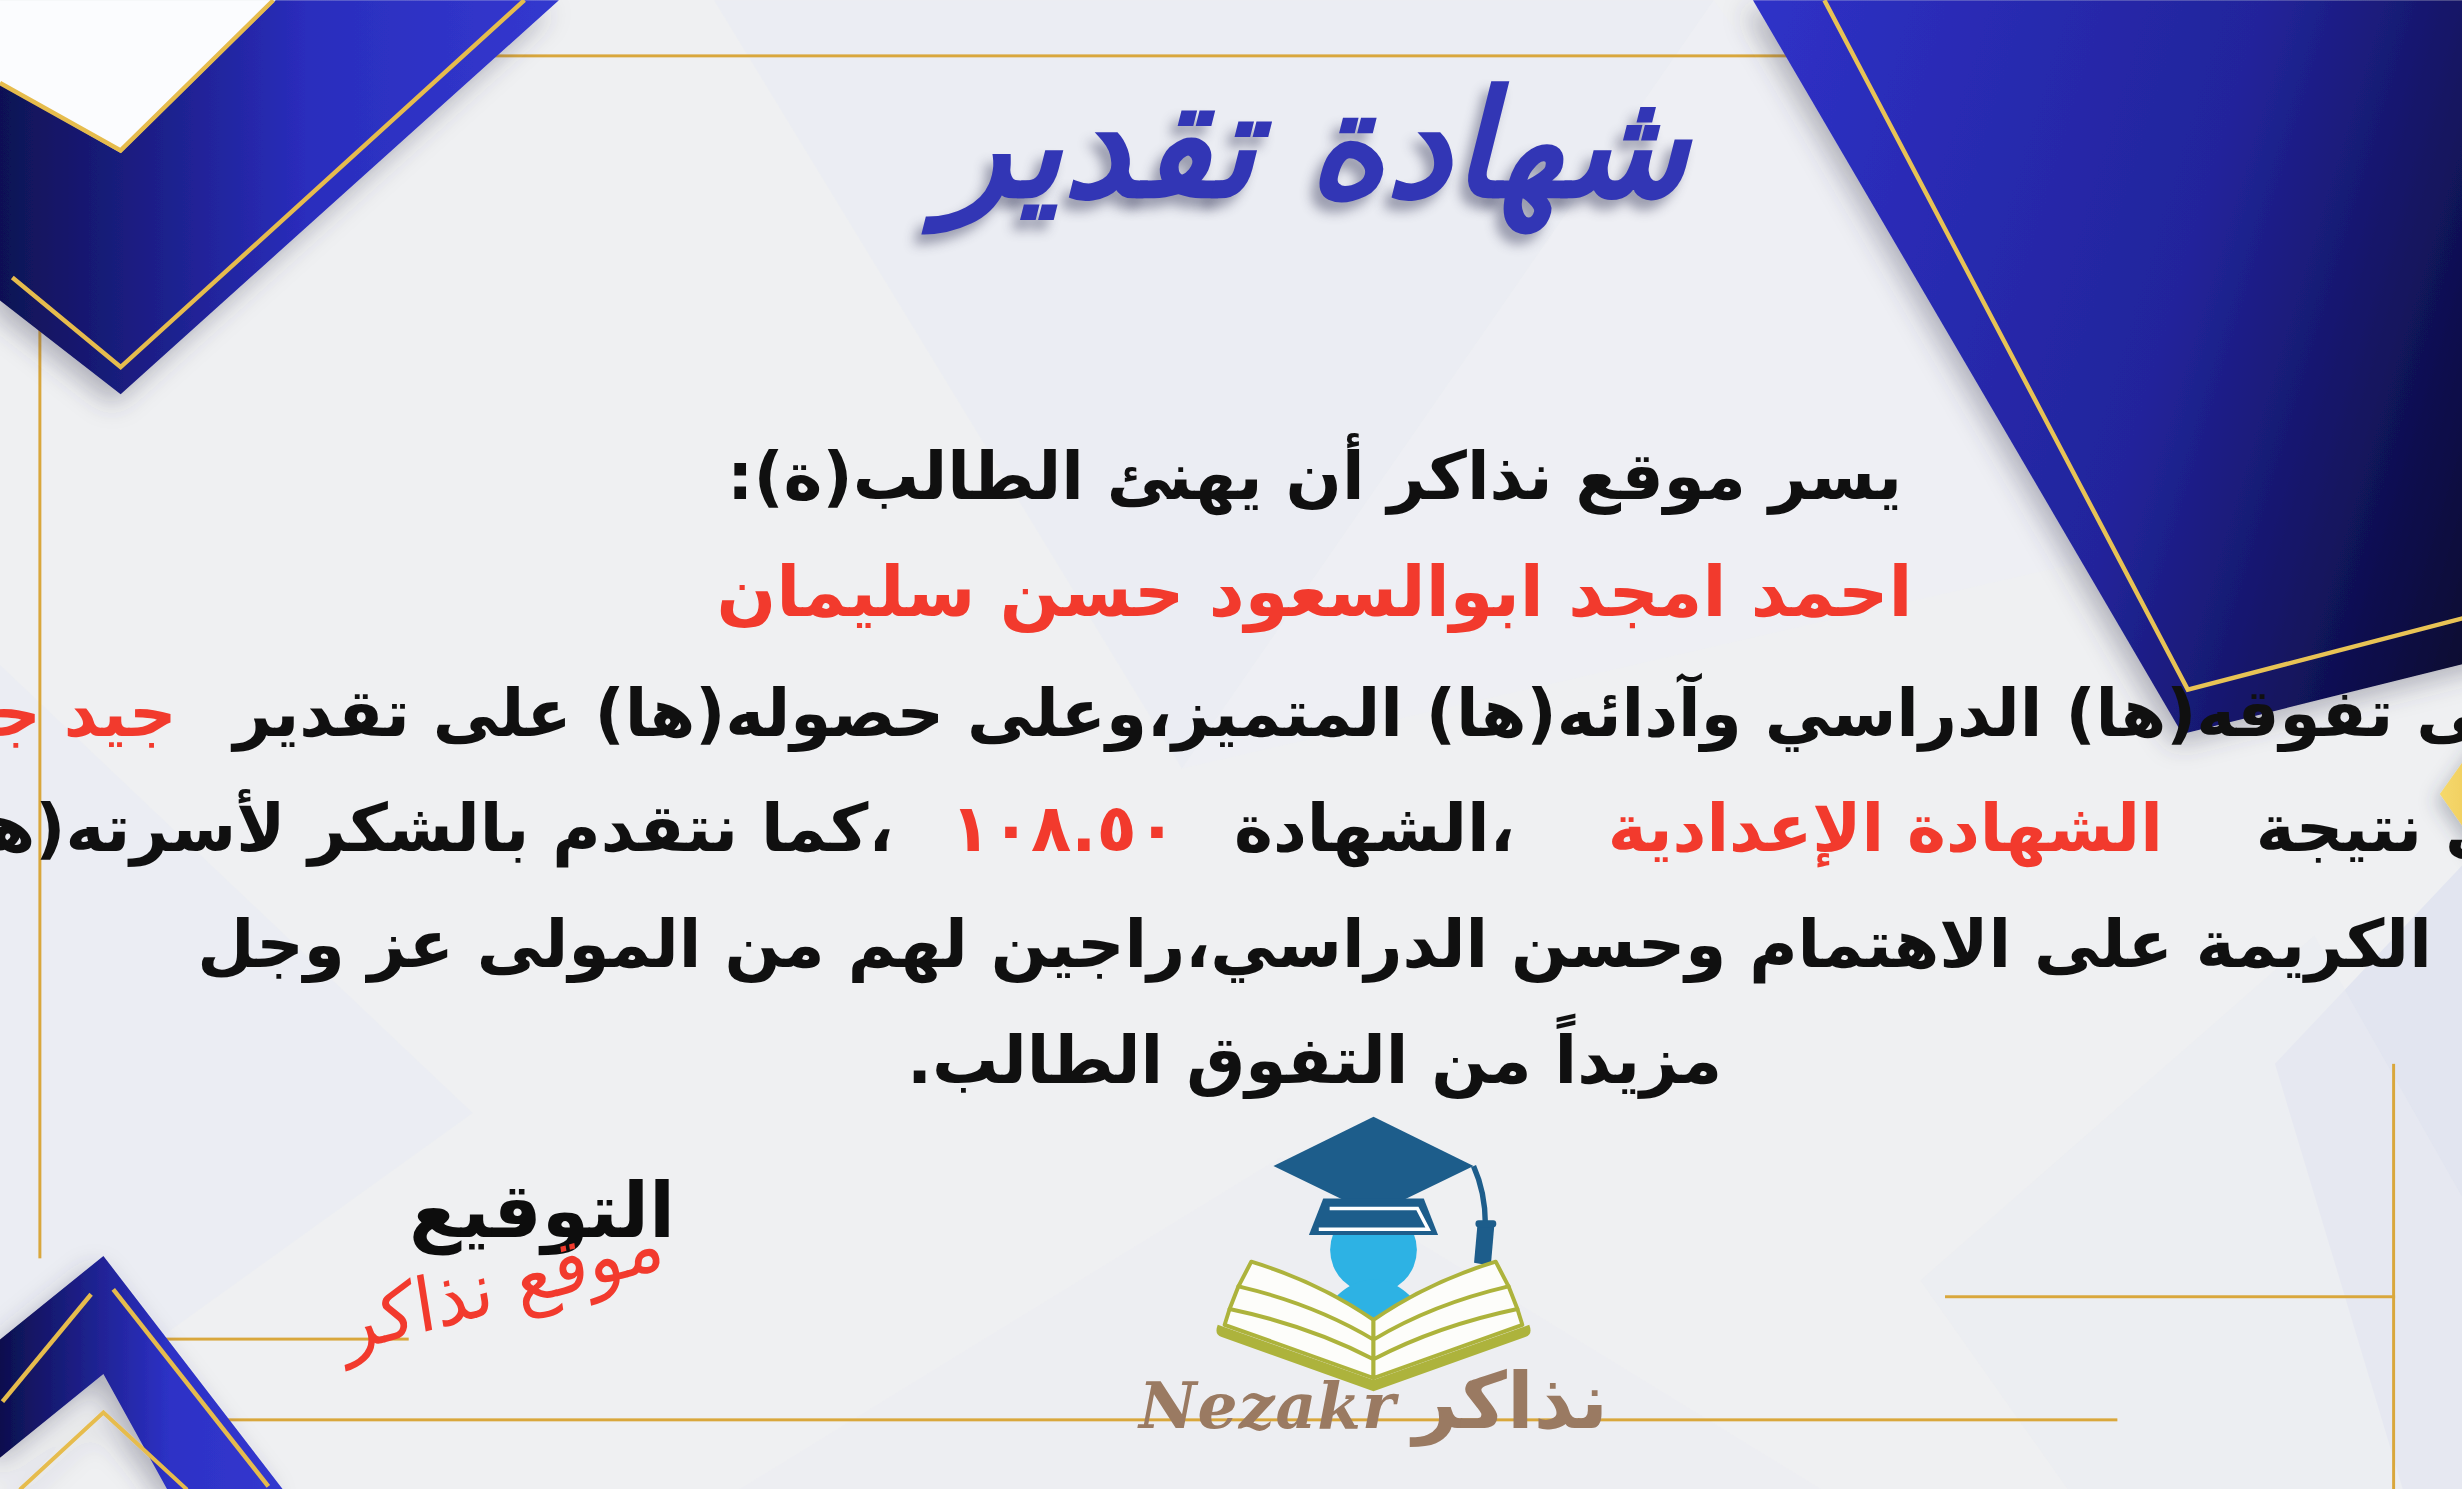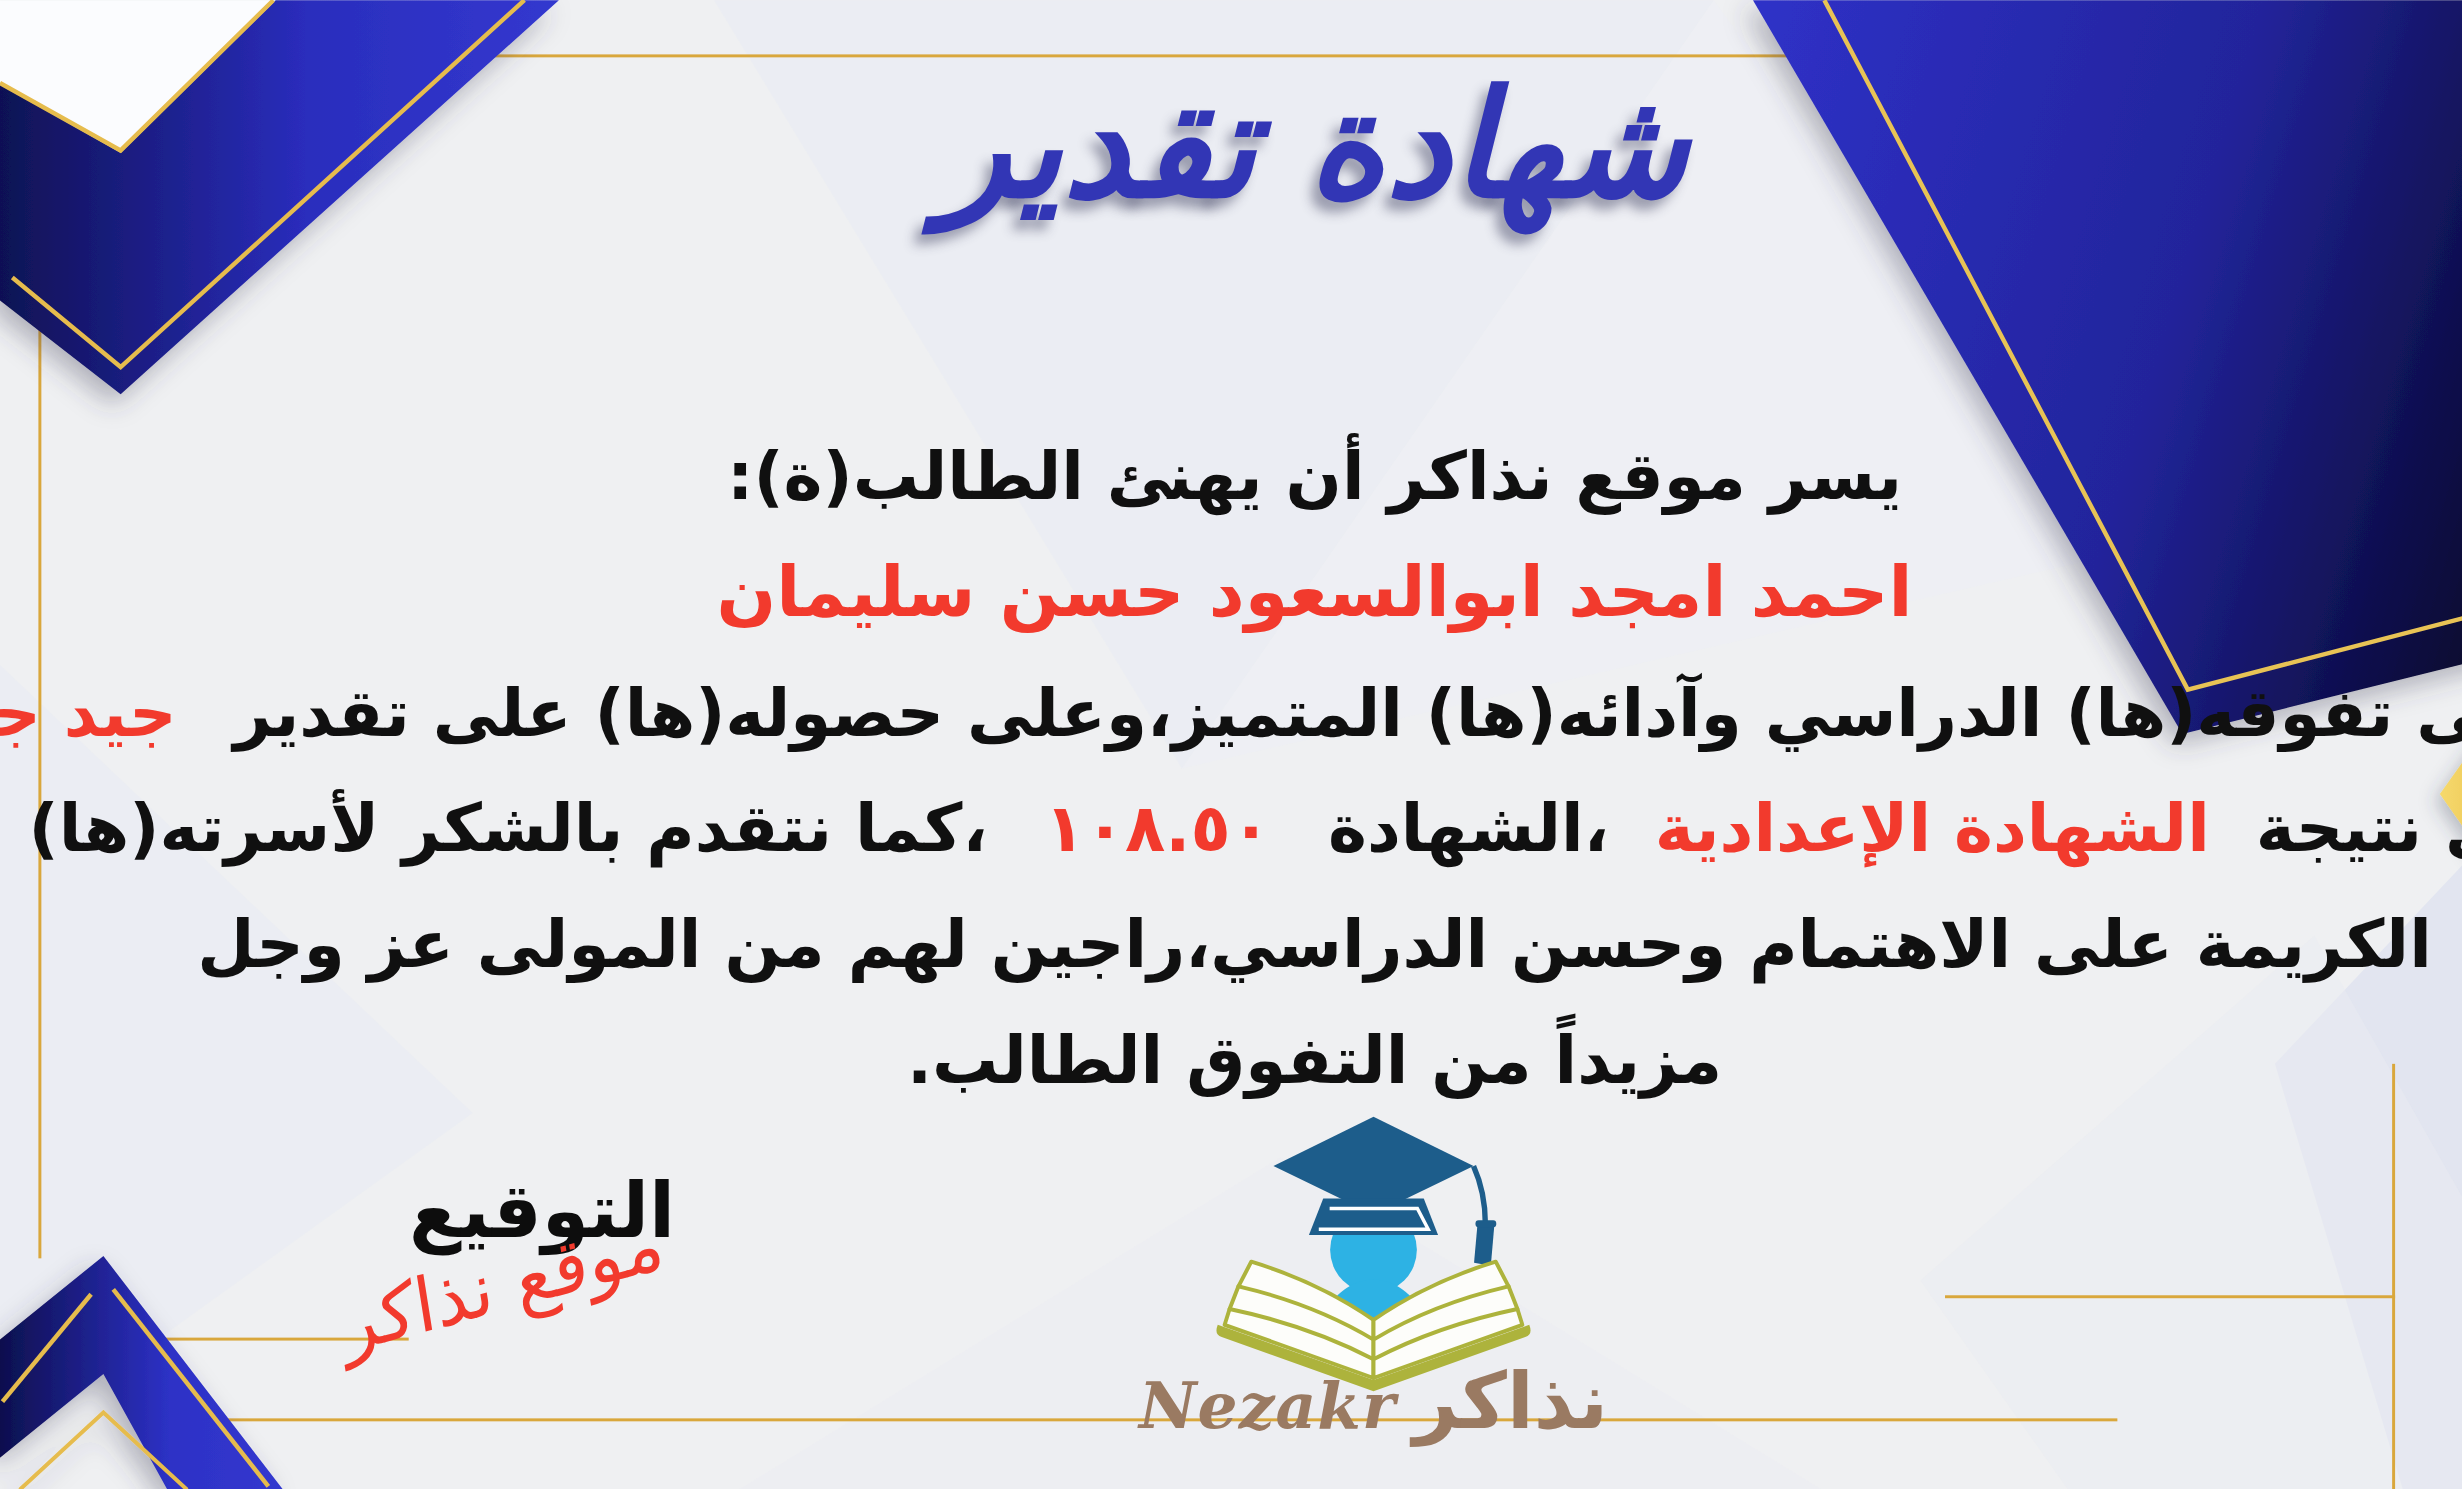--- a/index.html
+++ b/index.html
@@ -21,21 +21,21 @@
   }
   .txtline{
     position:absolute;left:74px;width:2481px;
     text-align:center;direction:rtl;
     font-size:66px;font-weight:bold;color:#101010;
     white-space:nowrap;
   }
   .red{color:#f23a2d;}
   .student{color:#f23a2d;font-size:70px;}
   .gap-m{margin:0 34px;}
-  .gap-l{margin:0 23px;}
+  .gap-l{margin:0 70px;}
 
   .sign-label{
     position:absolute;left:345px;top:1138px;width:394px;
     text-align:center;direction:rtl;
     font-size:76px;font-weight:bold;color:#0d0d0d;margin-top:28px;
   }
   .sign-script{
     position:absolute;left:256px;top:1241px;width:492px;
     text-align:center;direction:rtl;
     font-size:74px;color:#f23a2d;

